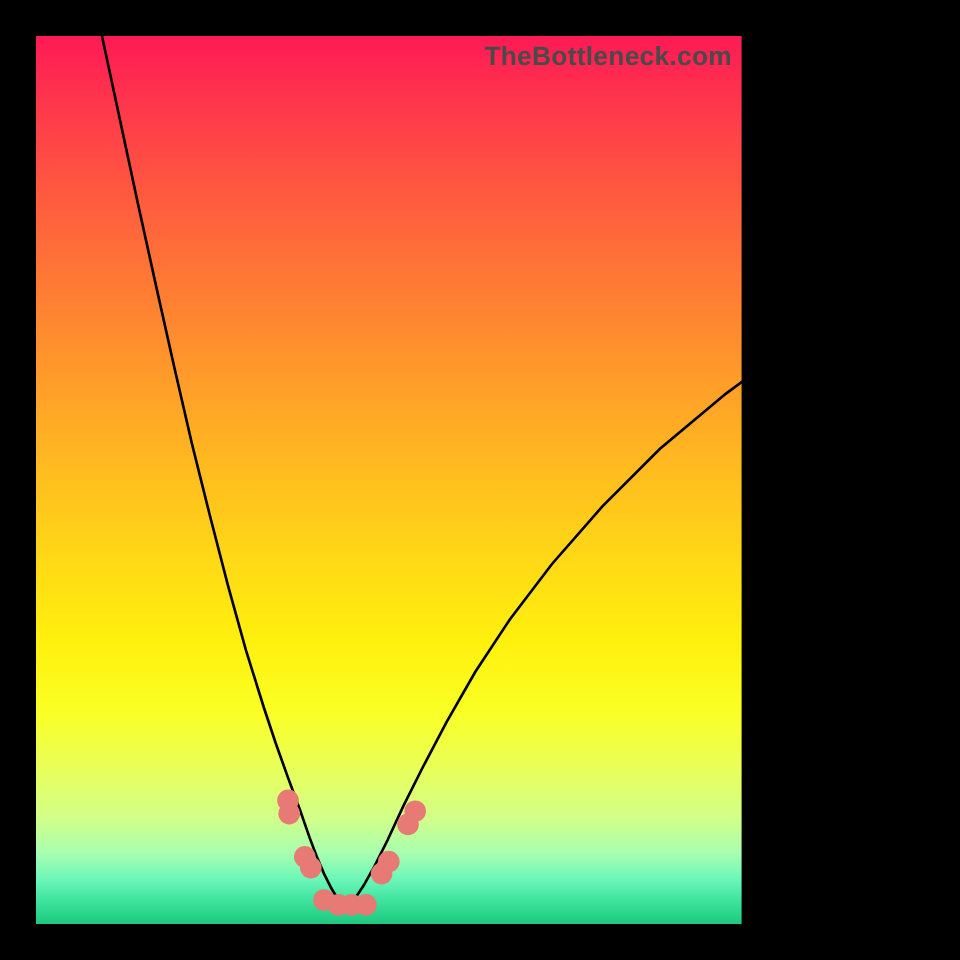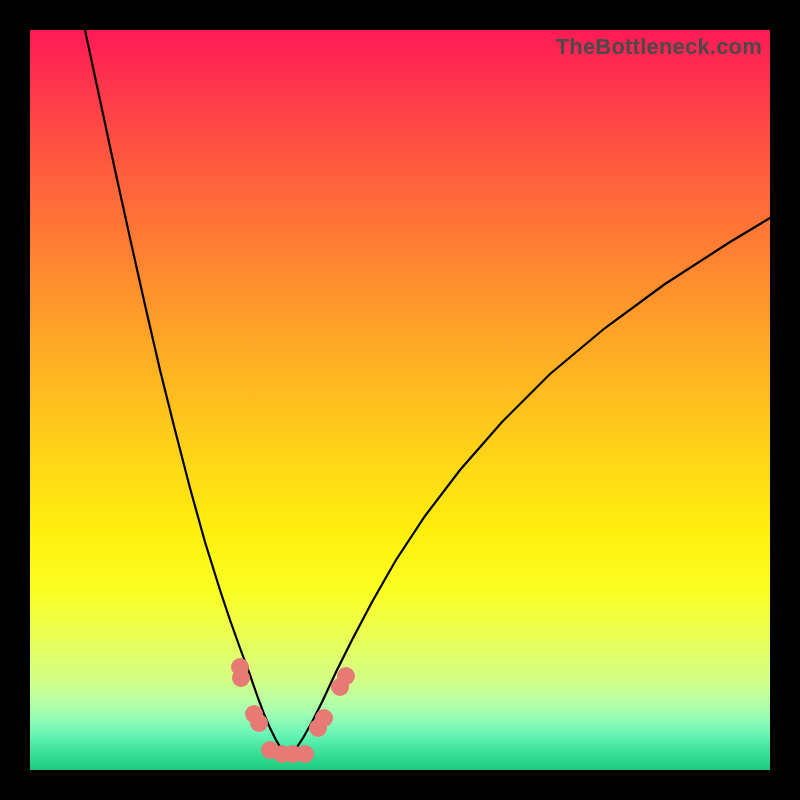--- a/index.html
+++ b/index.html
@@ -14,21 +14,21 @@
   .frame {
     position: relative;
     width: 800px;
     height: 800px;
     background: #000;
   }
   .plot {
     position: absolute;
     left: 30px;
     top: 30px;
-    width: 740px;
+    width: 588px;
     height: 740px;
     background: linear-gradient(
       to bottom,
       #ff1a55 0%,
       #ff3b4a 9%,
       #ff5a3f 18%,
       #ff7a34 28%,
       #ff9a2a 38%,
       #ffb920 48%,
       #ffd617 58%,

